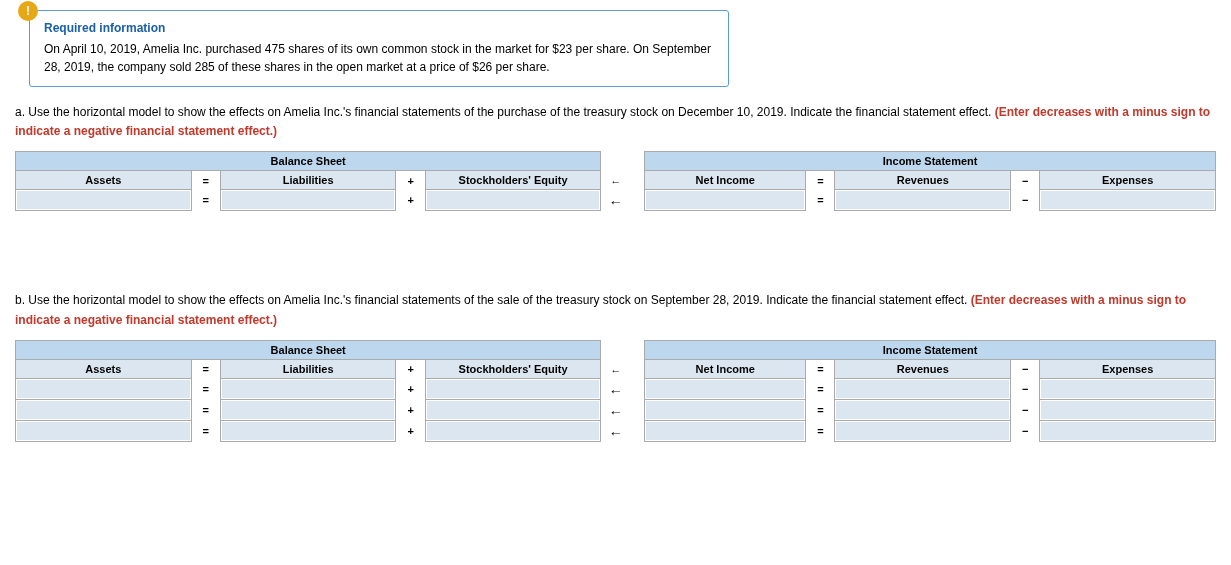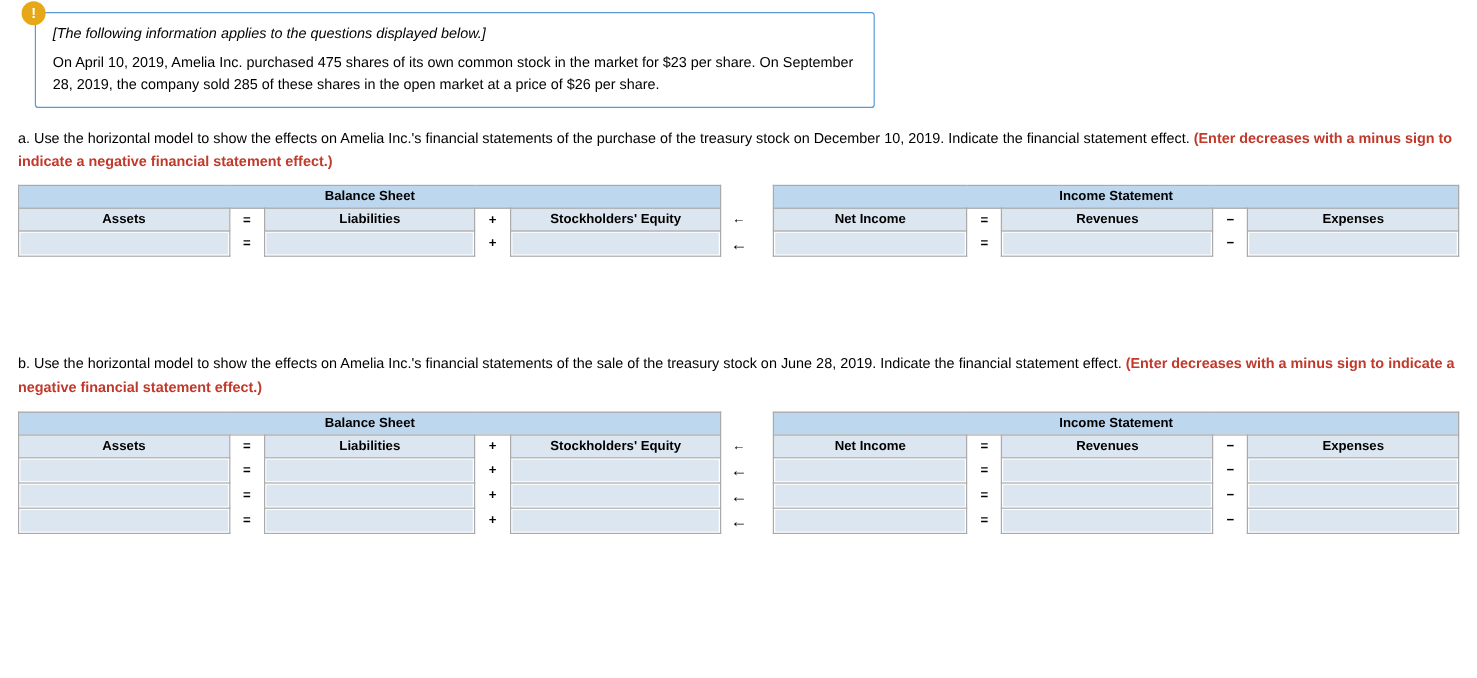--- a/index.html
+++ b/index.html
@@ -19,21 +19,21 @@
       border-radius: 21px;
     }
 
   </style>
 </head>
 <body>
 
 <div style="position:relative; margin-bottom:16px; margin-left:14px;">
   <div style="border:1px solid #5b9bd5; border-radius:3px; padding:10px 14px; max-width:700px; background:#fff; position:relative;">
     <div style="position:absolute; top:-10px; left:-12px; width:20px; height:20px; background:#e6a817; border-radius:50%; color:#fff; font-weight:bold; font-size:12px; display:flex; align-items:center; justify-content:center;">!</div>
-    <div style="font-style:italic; font-size:12px; margin-bottom:8px;">[The following information applies to the questions displayed below.]</div>
+    <div style="color:#1a5fa8; font-weight:bold; font-size:12px; margin-bottom:5px;">Required information</div>
     <div style="font-size:12px; line-height:1.5;">On April 10, 2019, Amelia Inc. purchased 475 shares of its own common stock in the market for $23 per share. On September 28, 2019, the company sold 285 of these shares in the open market at a price of $26 per share.</div>
   </div>
 </div>
 
 <div style="font-size:12px; line-height:1.6; margin-bottom:10px;">
   <div style="display:inline;">a. Use the horizontal model to show the effects on Amelia Inc.'s financial statements of the purchase of the treasury stock on December 10, 2019. Indicate the financial statement effect.</div>
   <span> </span><span style="color:#c0392b; font-weight:bold;">(Enter decreases with a minus sign to indicate a negative financial statement effect.)</span>
 </div>
 
 <div style="margin-bottom:20px;">
@@ -90,21 +90,21 @@
         <td style="text-align:center; font-weight:bold; border:none; background:#fff; font-size:11px;">−</td>
         <td style="padding:1px; border:1px solid #aaa;"><input type="text" style="width: 100%; background: rgb(220, 230, 241); border: none; outline: none; height: 18px; font-size: 11px; padding: 1px 3px;"></td>
       </tr>
     </tbody>
   </table>
 </div>
 
 <div style="height:60px;"></div>
 
 <div style="font-size:12px; line-height:1.6; margin-bottom:10px;">
-  <span style="display:inline;">b. Use the horizontal model to show the effects on Amelia Inc.'s financial statements of the sale of the treasury stock on June 28, 2019. Indicate the financial statement effect.</span>
+  <span style="display:inline;">b. Use the horizontal model to show the effects on Amelia Inc.'s financial statements of the sale of the treasury stock on September 28, 2019. Indicate the financial statement effect.</span>
   <span> </span><span style="color:#c0392b; font-weight:bold;">(Enter decreases with a minus sign to indicate a negative financial statement effect.)</span>
 </div>
 
 <div>
   <table class="model-table" style="border-collapse:collapse; width:100%; table-layout:fixed;">
     <colgroup>
       <col style="width:12%">
       <col style="width:2%">
       <col style="width:12%">
       <col style="width:2%">

